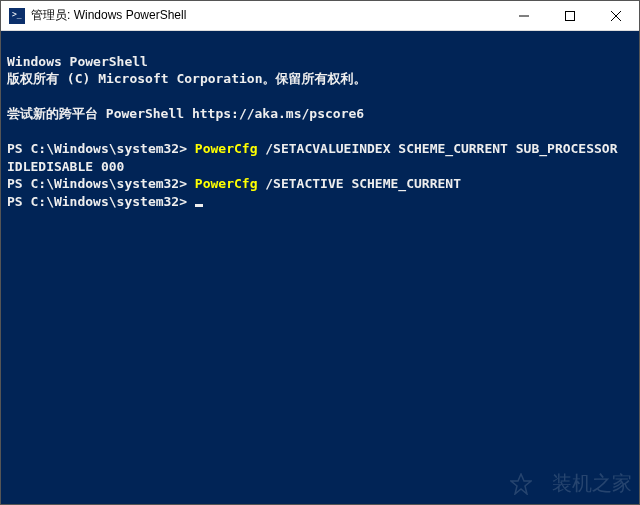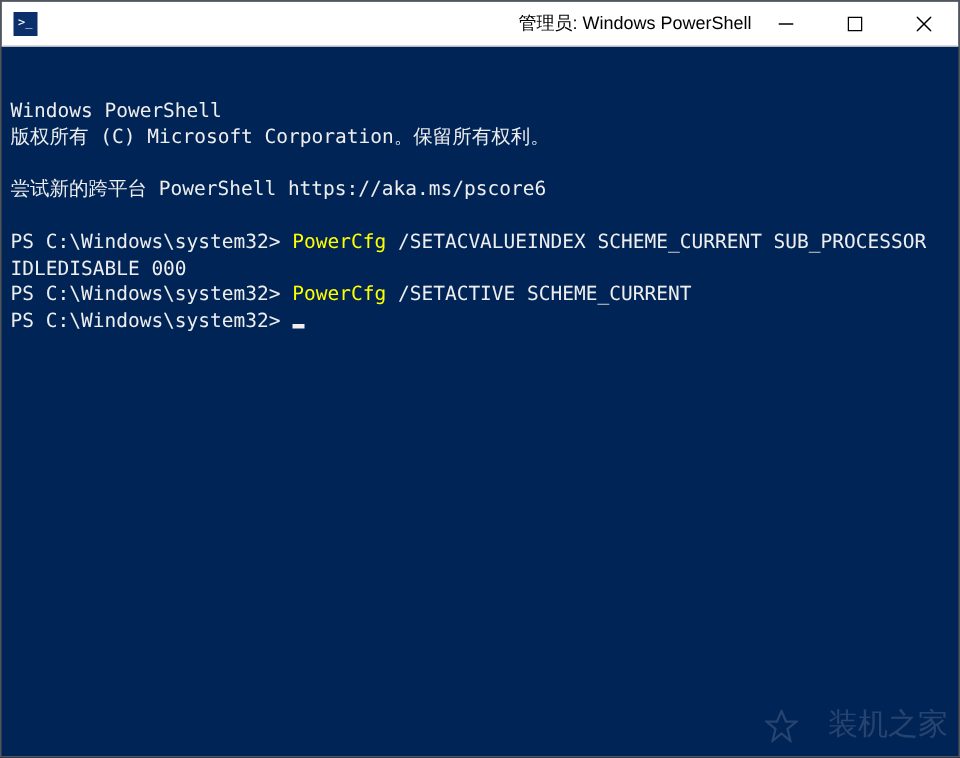--- a/index.html
+++ b/index.html
@@ -22,32 +22,32 @@
       background: #0b2f6b;
       position: relative;
     }
     .titlebar-icon::after {
       content: ">_"; color: #fff;
       font-size: 8px; position: absolute;
       top: 2px; left: 3px;
     }
     .titlebar-title {
       flex: 1; font-family: "Microsoft YaHei","Segoe UI",sans-serif;
-      font-size: 12px; color: #000; text-align: right;
+      font-size: 12px; color: #000;
     }
     .titlebar-btns { display: flex; height: 100%; }
     .titlebar-btn {
       width: 46px; height: 100%;
       display: flex; align-items: center; justify-content: center;
       color: #000;
     }
     .titlebar-btn svg { stroke: #000; stroke-width: 1; fill: none; }
     .terminal {
-      padding: 17px 6px; color: #eee;
-      white-space: pre-wrap; word-break: break-all;
+      padding: 4px 6px; color: #eee;
+      white-space: pre-wrap; word-break: break-all; font-weight: bold;
     }
     .white { color: #eee; }
     .yellow { color: #ffff00; }
     .cursor {
       display: inline-block; width: 8px; height: 3px;
       background: #eee; vertical-align: -1px;
     }
     .watermark {
       position: absolute; right: 8px; bottom: 8px;
       color: rgba(255,255,255,0.15);

